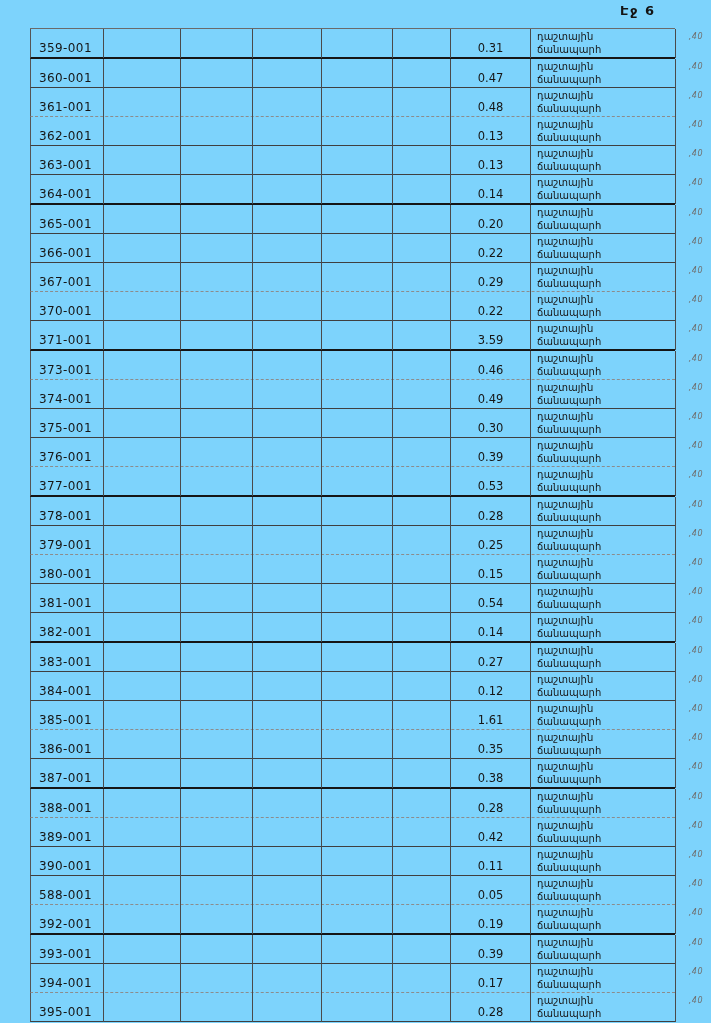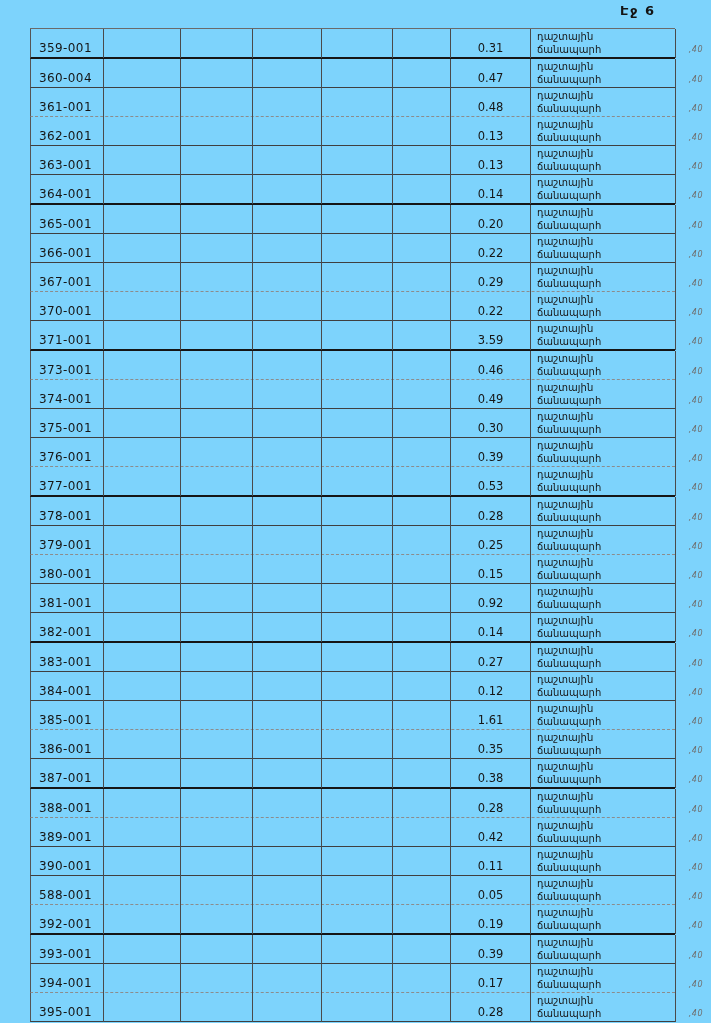--- a/index.html
+++ b/index.html
@@ -39,21 +39,21 @@
     display:flex;align-items:flex-end;justify-content:center;
     padding-bottom:3px;font-size:11.5px;color:#161616;text-align:center;
   }
   .cell.land{
     padding:1px 2px 0 6px;
     font-size:10px;line-height:13px;color:#181818;
     display:flex;flex-direction:column;justify-content:space-between;
     padding-bottom:2px;
   }
   .edge-note{
-    position:absolute;right:-28px;bottom:3px;
+    position:absolute;right:-28px;bottom:16px;
     font-size:8px;font-style:italic;color:#6f6f6f;letter-spacing:0.5px;
   }
 </style>
 </head>
 <body>
 
 <div class="page">
   <div class="page-label">Էջ 6</div>
 
   <div class="table-wrap">
@@ -65,21 +65,21 @@
         <div class="cell empty"></div>
         <div class="cell empty"></div>
         <div class="cell val">0.31</div>
         <div class="cell land">
           <span>դաշտային</span>
           <span>ճանապարհ</span>
         </div>
         <span class="edge-note">,40</span>
       </div>
       <div class="row">
-        <div class="cell id">360-004</div>
+        <div class="cell id">360-001</div>
         <div class="cell empty"></div>
         <div class="cell empty"></div>
         <div class="cell empty"></div>
         <div class="cell empty"></div>
         <div class="cell empty"></div>
         <div class="cell val">0.47</div>
         <div class="cell land">
           <span>դաշտային</span>
           <span>ճանապարհ</span>
         </div>
@@ -323,21 +323,21 @@
         </div>
         <span class="edge-note">,40</span>
       </div>
       <div class="row">
         <div class="cell id">381-001</div>
         <div class="cell empty"></div>
         <div class="cell empty"></div>
         <div class="cell empty"></div>
         <div class="cell empty"></div>
         <div class="cell empty"></div>
-        <div class="cell val">0.92</div>
+        <div class="cell val">0.54</div>
         <div class="cell land">
           <span>դաշտային</span>
           <span>ճանապարհ</span>
         </div>
         <span class="edge-note">,40</span>
       </div>
       <div class="row">
         <div class="cell id">382-001</div>
         <div class="cell empty"></div>
         <div class="cell empty"></div>

